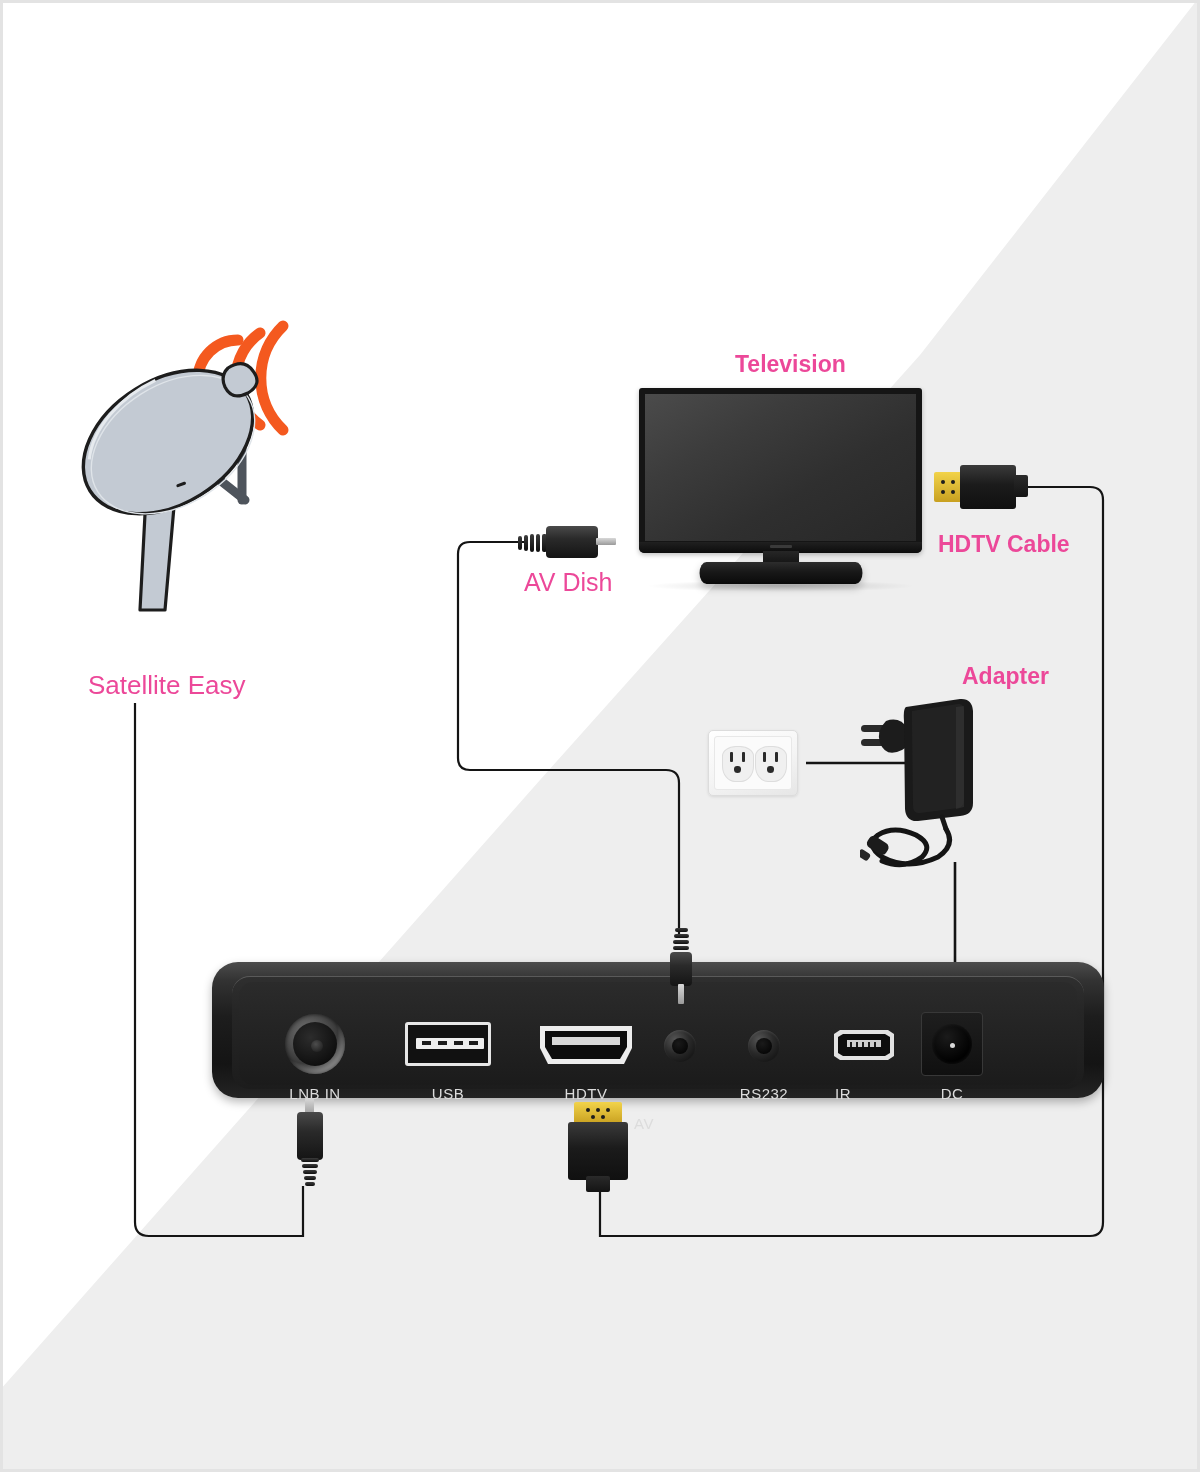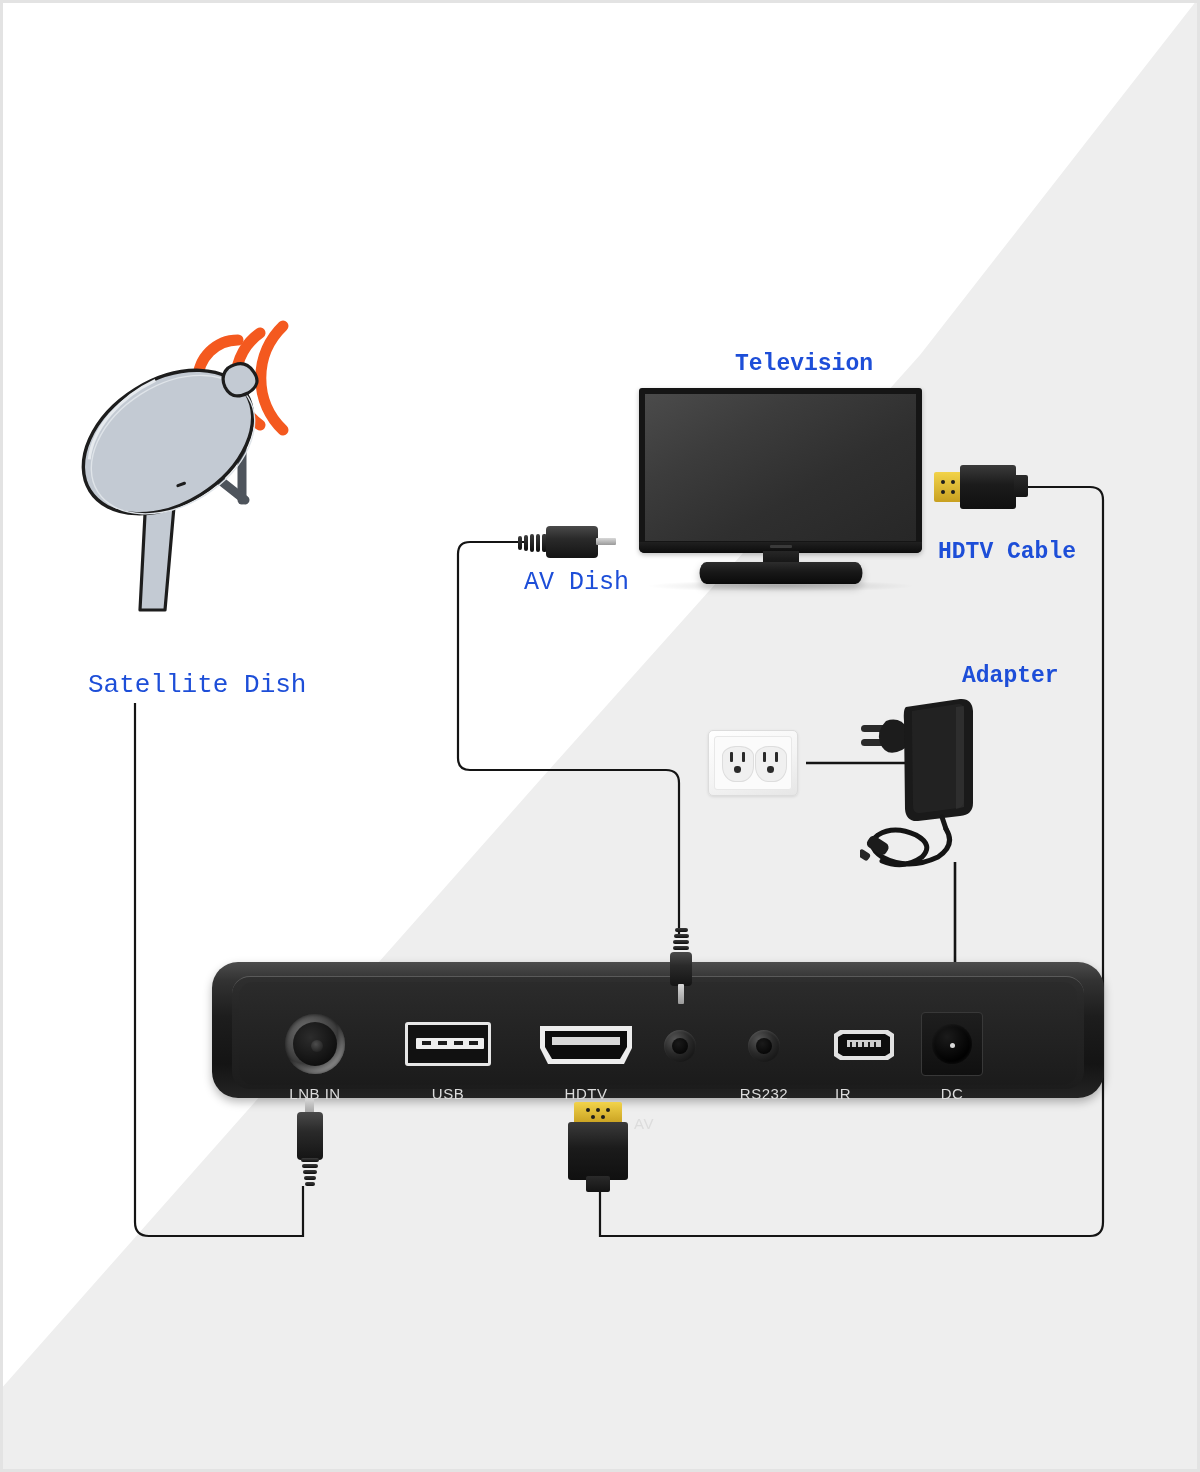--- a/index.html
+++ b/index.html
@@ -48,23 +48,23 @@
     -webkit-background-clip: text;
     background-clip: text;
     color: transparent;
     -webkit-text-fill-color: transparent;
     font-family: "Liberation Sans", sans-serif;
   }
 
   
   .lbl {
     position: absolute;
-    color: #1d4ed8;
+    color: #ec4899;
     white-space: nowrap;
-    font-family: Liberation Mono, monospace;
+    font-family: Liberation Sans, sans-serif;
   }
   .lbl-bold { font-weight: bold; }
 
   
   #cables {
     position: absolute;
     left: 0; top: 0;
     width: 1200px; height: 1472px;
     pointer-events: none;
   }
@@ -356,21 +356,21 @@
         <ellipse cx="98" cy="122" rx="92" ry="62" fill="#c3cad3" stroke="#1d1d1d" stroke-width="3.4"></ellipse>
         <ellipse cx="98" cy="122" rx="92" ry="62" fill="none" stroke="#dfe4e9" stroke-width="1.4" transform="translate(3,5) scale(0.965) translate(3.4,4.3)"></ellipse>
         <path d="M22,95 A92,62 0 0 1 120,63" fill="none" stroke="#e6eaee" stroke-width="3"></path>
       </g>
 
       <path d="M158,48 q16,-10 25,3 q10,13 -5,22 q-16,8 -23,-6 q-5,-11 3,-19 z" fill="#c3cad3" stroke="#1d1d1d" stroke-width="3.2"></path>
 
       <rect x="106" y="163" width="10" height="3" rx="1.5" fill="#1d1d1d" transform="rotate(-20 111 164)"></rect>
     </svg>
   </div>
-  <div class="lbl" style="left:88px; top:670px; font-size:26px;">Satellite Dish</div>
+  <div class="lbl" style="left:88px; top:670px; font-size:26px;">Satellite Easy</div>
 
   <div class="lbl lbl-bold" style="left:735px; top:351px; font-size:23px;">Television</div>
   <div class="tv">
     <div class="tv-bezel"></div>
     <div class="tv-screen"></div>
     <div class="tv-chin"></div>
     <div class="tv-logo"></div>
     <div class="tv-neck"></div>
     <div class="tv-base"></div>
     <div class="tv-base-shadow"></div>
@@ -379,21 +379,21 @@
   <div class="hdmi" style="left:934px; top:464px; width:96px; height:46px;">
     <div class="hdmi-gold" style="left:0; top:8px; width:28px; height:30px;">
       <div class="hdmi-pin" style="left:7px; top:8px;"></div>
       <div class="hdmi-pin" style="left:17px; top:8px;"></div>
       <div class="hdmi-pin" style="left:7px; top:18px;"></div>
       <div class="hdmi-pin" style="left:17px; top:18px;"></div>
     </div>
     <div class="hdmi-body" style="left:26px; top:1px; width:56px; height:44px;"></div>
     <div class="hdmi-tail" style="left:80px; top:11px; width:14px; height:22px;"></div>
   </div>
-  <div class="lbl lbl-bold" style="left:938px; top:531px; font-size:23px;margin-top:8px;">HDTV Cable</div>
+  <div class="lbl lbl-bold" style="left:938px; top:531px; font-size:23px;">HDTV Cable</div>
 
   <div style="position:absolute; left:518px; top:524px; width:100px; height:36px;">
     <div class="rca-ridges" style="left:0; top:10px; width:34px; height:18px;">
       <div class="rca-ridge" style="left:0;  top:2px; width:4px; height:14px;"></div>
       <div class="rca-ridge" style="left:6px; top:1px; width:4px; height:16px;"></div>
       <div class="rca-ridge" style="left:12px;top:0;  width:4px; height:18px;"></div>
       <div class="rca-ridge" style="left:18px;top:0;  width:4px; height:18px;"></div>
       <div class="rca-ridge" style="left:24px;top:0;  width:5px; height:18px;"></div>
     </div>
     <div class="rca-body" style="left:28px; top:2px; width:52px; height:32px;"></div>

